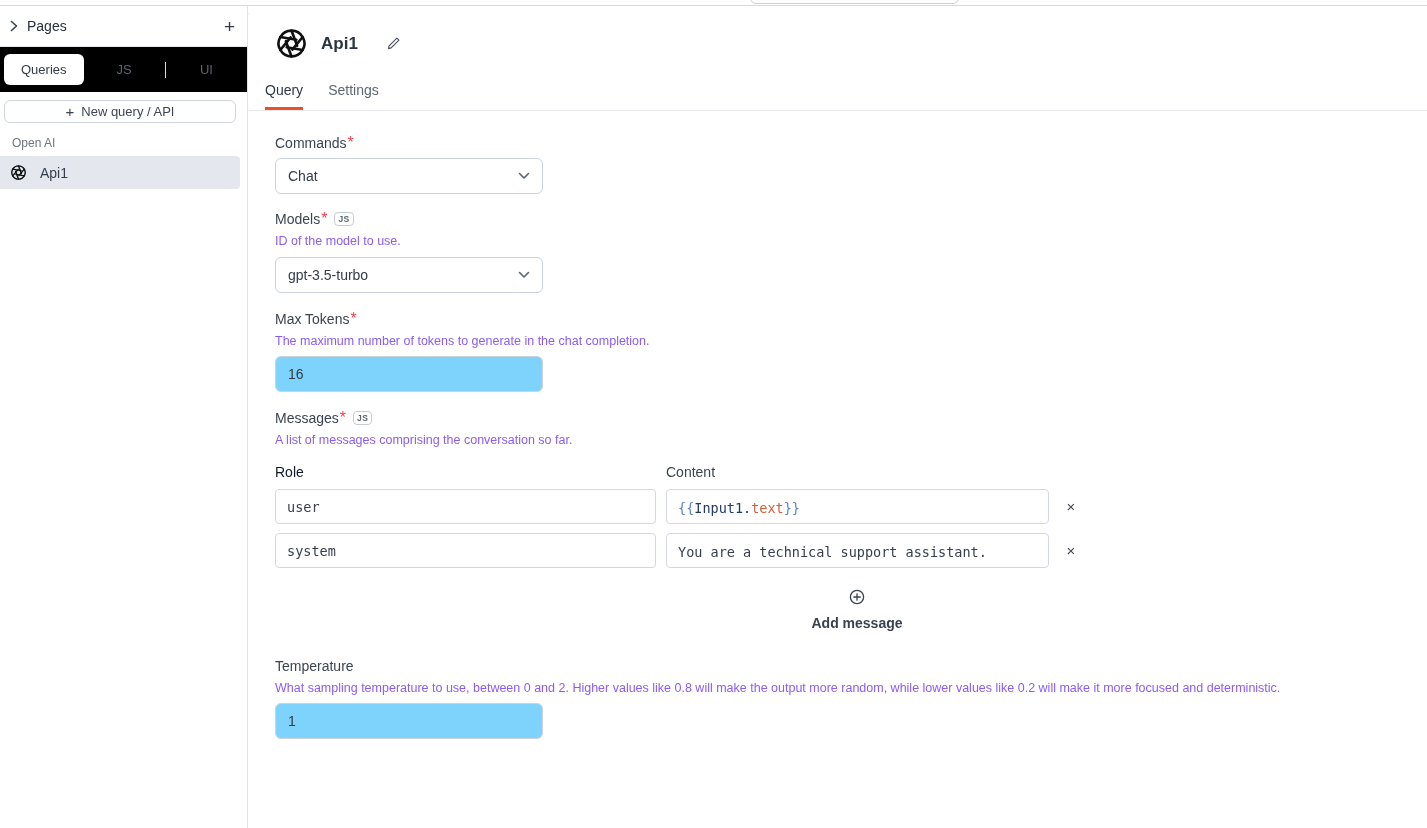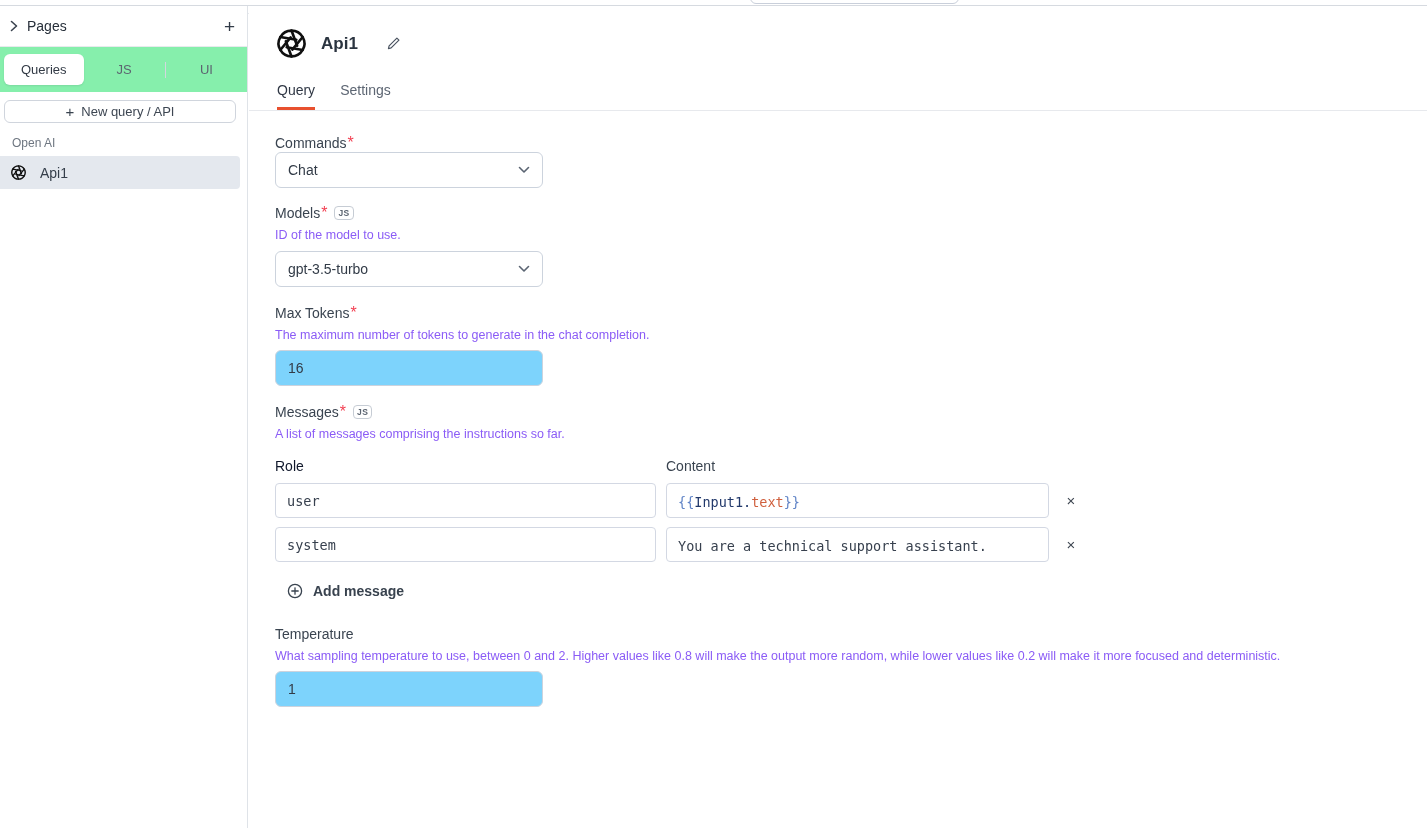--- a/index.html
+++ b/index.html
@@ -13,58 +13,58 @@
   .main-topline { position:absolute; top:13px; left:248px; right:0; height:1px; background:#e9ebef; }
 
   
   .sidebar { position:absolute; top:6px; left:0; bottom:0; width:248px; background:#fff;
       border-right:1px solid #dfe3e8; }
   .pages-header { height:41px; display:flex; align-items:center; padding:0 12px 0 10px;
       border-bottom:1px solid #e8eaed; }
   .pages-title { font-size:14px; font-weight:400; color:#272f3a; margin-left:9px; }
   .pages-plus { margin-left:auto; font-size:19px; font-weight:400; color:#323b47; line-height:1; cursor:pointer; }
   .chev-right { display:inline-flex; }
-  .sidebar-tabs { height:45px; background:#86efac; display:flex; align-items:center; }
+  .sidebar-tabs { height:45px; background:#000000; display:flex; align-items:center; }
   .tab-pill { background:#fff; border-radius:6px; margin-left:4px; padding:8px 17px; font-size:13px;
       color:#323a45; box-shadow:0 1px 2px rgba(20,30,50,.10); cursor:pointer; }
   .tab-plain { flex:1; text-align:center; font-size:13px; color:#5c6470; cursor:pointer; }
   .tab-div { width:1px; height:16px; background:#d3d7de; }
   .new-query-btn { margin:8px 11px 0 4px; height:23px; border:1px solid #d0d5dd; border-radius:6px;
       background:#fff; display:flex; align-items:center; justify-content:center; gap:7px;
       font-size:13px; color:#3d4652; cursor:pointer; }
   .new-query-btn .plus { font-size:15px; color:#39434f; line-height:1; margin-top:-1px; }
   .section-label { margin:13px 0 0 12px; font-size:12px; color:#6e7681; }
   .query-item { margin-top:6px; width:240px; height:33px; background:#e4e8ee; border-radius:0 4px 4px 0;
       display:flex; align-items:center; padding-left:10px; gap:13px; cursor:pointer; }
   .query-item-label { font-size:14px; color:#353e4a; }
 
   
   .main { position:absolute; left:249px; top:13px; right:0; bottom:0; background:#fff; }
   .qheader { display:flex; align-items:center; gap:12px; padding:14px 0 0 26px; }
   .qtitle { font-size:17px; font-weight:700; color:#2b3440; margin-left:1px; }
   .pencil { margin-left:16px; display:inline-flex; cursor:pointer; }
-  .qtabs { display:flex; gap:25px; padding:22px 0 0 28px; border-bottom:1px solid #e7e9ed; }
+  .qtabs { display:flex; gap:25px; padding:22px 0 0 16px; border-bottom:1px solid #e7e9ed; }
   .qtab { font-size:14px; padding-bottom:9px; color:#5d6673; cursor:pointer; border-bottom:3px solid transparent; }
   .qtab.active { color:#2f3744; font-weight:500; border-bottom-color:#e8502e; }
 
   .form { padding-left:26px; }
   .f-label { font-size:14px; color:#3a4450; }
   .req { color:#f23f51; margin-left:1px; }
   .js-badge { display:inline-block; border:1px solid #c6ccd4; border-radius:4px; background:#fff;
       font-size:8.5px; letter-spacing:.5px; color:#5b6470; padding:1px 3px; margin-left:7px;
       vertical-align:2px; font-weight:700; }
   .f-help { font-size:12.5px; color:#8b5cf6; }
   .selectbox { width:268px; height:36px; border:1px solid #ccd3dd; border-radius:6px; background:#fff;
       display:flex; align-items:center; padding:0 12px; font-size:14px; color:#323b47; cursor:pointer; }
   .selectbox .chev { margin-left:auto; display:inline-flex; }
   .textinput { width:268px; height:36px; border:1px solid #ccd3dd; border-radius:6px; background:#7dd3fc;
       padding:0 12px; font-size:14px; color:#323b47; outline:none; font-family:"Liberation Sans",sans-serif; }
 
   .mt-commands { margin-top:23px; }
-  .sp1 { }
+  .sp1 { margin-top:6px; }
   .mt-models { margin-top:16px; }
   .sp-help { margin-top:6px; }
   .sp-select { margin-top:9px; }
   .mt-maxtok { margin-top:17px; }
   .sp-input { margin-top:8px; }
   .mt-messages { margin-top:17px; }
 
   .msg-cols { display:flex; margin-top:17px; }
   .col-role { width:391px; font-size:14px; color:#0f172a; }
   .col-content { font-size:14px; color:#3a4450; }
@@ -75,21 +75,21 @@
   .content-box { width:383px; height:35px; margin-left:10px; border:1px solid #d3d8e3; border-radius:4px;
       background:#fff; overflow:hidden; padding:7px 2px 0 11px; font-family:"DejaVu Sans Mono", monospace;
       font-size:13.5px; line-height:22px; color:#37404e; white-space:pre-wrap; word-break:break-word; cursor:text; }
   .tok-brace { color:#5f83c6; }
   .tok-variable { color:#22396b; }
   .tok-property { color:#d0603e; }
   .tok-plain { color:#37404e; }
   .row-x { width:44px; height:35px; display:flex; align-items:center; justify-content:center;
       font-size:15px; color:#3f4752; cursor:pointer; }
 
-  .add-msg { margin:21px 0 0 12px; display:flex; align-items:center; gap:10px; cursor:pointer; }
+  .add-msg { margin:21px 0 0 12px; display:flex; align-items:center; gap:10px; cursor:pointer;flex-direction:column; }
   .add-msg-label { font-size:14px; font-weight:700; color:#38424e; }
 
   .mt-temp { margin-top:26px; }
 </style>
 </head>
 <body>
 
 <div class="page">
 
   <div class="appname-stub"></div>
@@ -200,21 +200,21 @@
       <div class="mt-maxtok">
         <span class="f-label">Max Tokens</span><span class="req">*</span>
       </div>
       <div class="f-help sp-help">The maximum number of tokens to generate in the chat completion.</div>
       <input class="textinput sp-input" value="16" style="">
 
       
       <div class="mt-messages">
         <span class="f-label">Messages</span><span class="req">*</span><span class="js-badge">JS</span>
       </div>
-      <div class="f-help sp-help">A list of messages comprising the instructions so far.</div>
+      <div class="f-help sp-help">A list of messages comprising the conversation so far.</div>
 
       <div class="msg-cols">
         <div class="col-role">Role</div>
         <div class="col-content">Content</div>
       </div>
 
       <div class="msg-rows">
   <div class="msg-row">
     <input class="role-input" value="user" style="">
     <div class="content-box"><span class="tok-brace">{{</span><span class="tok-variable">Input1</span><span class="tok-variable">.</span><span class="tok-property">text</span><span class="tok-brace">}}</span></div>

